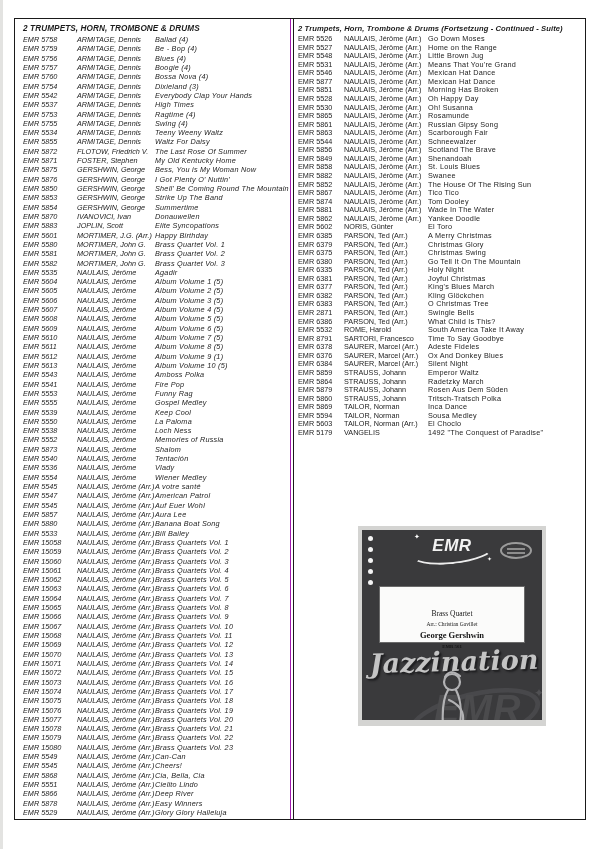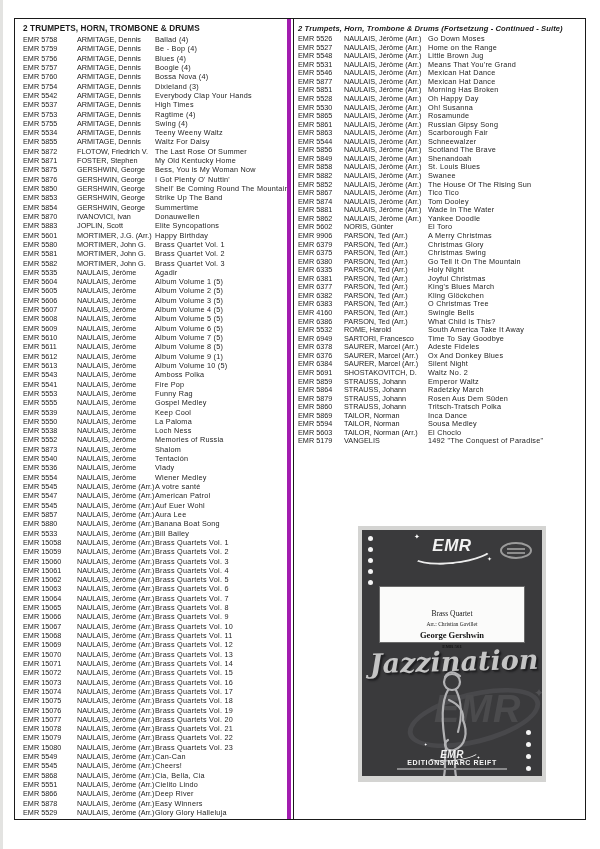--- a/index.html
+++ b/index.html
@@ -4,37 +4,37 @@
 <style>
   html,body{margin:0;padding:0;background:#ffffff;}
   body{width:600px;height:849px;position:relative;overflow:hidden;
        font-family:"Liberation Sans",sans-serif;color:#1c1c1c;
        -webkit-font-smoothing:antialiased;}
   .scan-edge{position:absolute;left:0;top:0;width:3px;height:849px;background:#e3e3e1;}
 
   .catalog-frame{position:absolute;left:14px;top:18px;width:572px;height:802px;
        border:1.5px solid #1a1a1a;display:flex;box-sizing:border-box;background:#fff;}
   .col{box-sizing:border-box;padding:4px 0 0 6px;overflow:hidden;}
-  .col-left{width:276px;border-right:4px solid #a21caf;}
+  .col-left{width:276px;border-right:1px solid #a21caf;font-style:italic;}
   .col-right{flex:1;border-left:1px solid #1a1a1a;margin-left:2px;padding-left:2px;position:relative;}
 
   .col-header{font-size:8.2px;font-weight:bold;letter-spacing:.1px;margin:1px 0 2px 2px;white-space:nowrap;}
   .col-right .col-header{font-style:italic;font-size:7.6px;}
 
   .rows{display:block;}
   .row{display:flex;line-height:9.32px;font-size:7.25px;white-space:nowrap;}
   .col-right .row{line-height:8.56px;}
   .row .col-no{width:54px;flex:0 0 54px;padding-left:2px;}
   .row .col-composer{width:78px;flex:0 0 78px;}
   .row .col-title{flex:1;letter-spacing:.25px;}
   .col-right .row .col-no{width:46px;flex:0 0 46px;}
   .col-right .row .col-composer{width:84px;flex:0 0 84px;}
 
   
-  .cover-photo{position:absolute;left:358px;top:526px;width:188px;height:256px;
+  .cover-photo{position:absolute;left:358px;top:526px;width:188px;height:200px;
        background:#d4d4d2;padding:0;box-sizing:border-box;}
   .cover{position:absolute;left:4px;top:4px;right:4px;bottom:6px;background:#3a3a3c;overflow:hidden;}
 
   .dot{position:absolute;width:5px;height:5px;border-radius:50%;background:#f4f4f4;}
 
   .emr-logo{position:absolute;text-align:center;}
   .emr-logo .emr-text{font-family:"Liberation Sans",sans-serif;font-weight:bold;font-style:italic;
        color:#f2f2f2;letter-spacing:.5px;position:relative;z-index:2;}
   .emr-swoosh{position:absolute;border:2px solid #ececec;border-color:transparent transparent #ececec transparent;
        border-radius:50%;transform:rotate(-6deg);z-index:1;}
@@ -629,21 +629,21 @@
           <span class="col-no">EMR 5862</span>
           <span class="col-composer">NAULAIS, Jérôme (Arr.)</span>
           <span class="col-title">Yankee Doodle</span>
         </div>
         <div class="row">
           <span class="col-no">EMR 5602</span>
           <span class="col-composer">NORIS, Günter</span>
           <span class="col-title">El Toro</span>
         </div>
         <div class="row">
-          <span class="col-no">EMR 9906</span>
+          <span class="col-no">EMR 6385</span>
           <span class="col-composer">PARSON, Ted (Arr.)</span>
           <span class="col-title">A Merry Christmas</span>
         </div>
         <div class="row">
           <span class="col-no">EMR 6379</span>
           <span class="col-composer">PARSON, Ted (Arr.)</span>
           <span class="col-title">Christmas Glory</span>
         </div>
         <div class="row">
           <span class="col-no">EMR 6375</span>
@@ -674,58 +674,53 @@
           <span class="col-no">EMR 6382</span>
           <span class="col-composer">PARSON, Ted (Arr.)</span>
           <span class="col-title">Kling Glöckchen</span>
         </div>
         <div class="row">
           <span class="col-no">EMR 6383</span>
           <span class="col-composer">PARSON, Ted (Arr.)</span>
           <span class="col-title">O Christmas Tree</span>
         </div>
         <div class="row">
-          <span class="col-no">EMR 4160</span>
+          <span class="col-no">EMR 2871</span>
           <span class="col-composer">PARSON, Ted (Arr.)</span>
           <span class="col-title">Swingle Bells</span>
         </div>
         <div class="row">
           <span class="col-no">EMR 6386</span>
           <span class="col-composer">PARSON, Ted (Arr.)</span>
           <span class="col-title">What Child Is This?</span>
         </div>
         <div class="row">
           <span class="col-no">EMR 5532</span>
           <span class="col-composer">ROME, Harold</span>
           <span class="col-title">South America Take It Away</span>
         </div>
         <div class="row">
-          <span class="col-no">EMR 6949</span>
+          <span class="col-no">EMR 8791</span>
           <span class="col-composer">SARTORI, Francesco</span>
           <span class="col-title">Time To Say Goodbye</span>
         </div>
         <div class="row">
           <span class="col-no">EMR 6378</span>
           <span class="col-composer">SAURER, Marcel (Arr.)</span>
           <span class="col-title">Adeste Fideles</span>
         </div>
         <div class="row">
           <span class="col-no">EMR 6376</span>
           <span class="col-composer">SAURER, Marcel (Arr.)</span>
           <span class="col-title">Ox And Donkey Blues</span>
         </div>
         <div class="row">
           <span class="col-no">EMR 6384</span>
           <span class="col-composer">SAURER, Marcel (Arr.)</span>
           <span class="col-title">Silent Night</span>
-        </div>
-        <div class="row">
-          <span class="col-no">EMR 5691</span>
-          <span class="col-composer">SHOSTAKOVITCH, D.</span>
-          <span class="col-title">Waltz No. 2</span>
         </div>
         <div class="row">
           <span class="col-no">EMR 5859</span>
           <span class="col-composer">STRAUSS, Johann</span>
           <span class="col-title">Emperor Waltz</span>
         </div>
         <div class="row">
           <span class="col-no">EMR 5864</span>
           <span class="col-composer">STRAUSS, Johann</span>
           <span class="col-title">Radetzky March</span>

